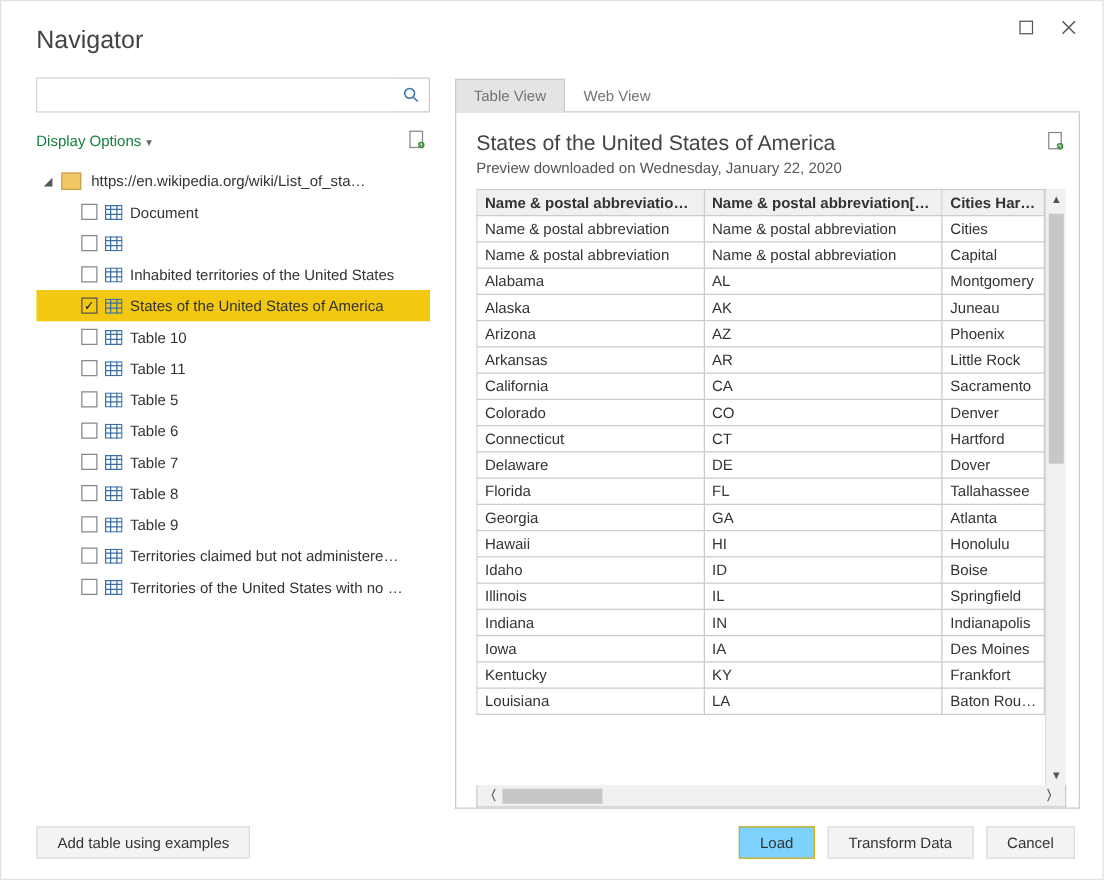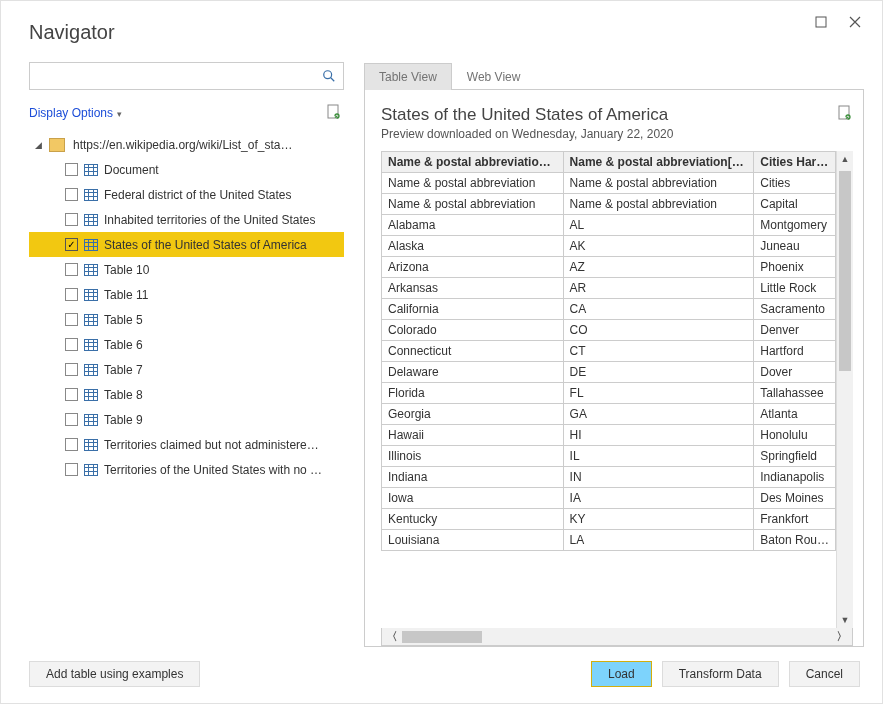--- a/index.html
+++ b/index.html
@@ -8,21 +8,21 @@
   .titlebar { display: flex; align-items: flex-start; justify-content: space-between; padding: 8px 10px 0 28px; }
   .title { font-size: 20px; color: #444; padding-top: 12px; font-weight: 400; }
   .winctrls { display: flex; gap: 0; }
   .winctrl { width: 34px; height: 26px; display: flex; align-items: center; justify-content: center; color: #555; cursor: pointer; }
   .body { display: flex; flex: 1; padding: 18px 18px 0 28px; gap: 20px; min-height: 0; }
   .left { width: 315px; display: flex; flex-direction: column; }
   .searchwrap { display: flex; height: 28px; border: 1px solid #ccc; margin-bottom: 8px; }
   .searchwrap input { flex: 1; border: none; outline: none; padding: 0 8px; font-size: 12px; }
   .searchicon { width: 28px; display: flex; align-items: center; justify-content: center; color: #3a6fa8; }
   .dispopt { display: flex; align-items: center; justify-content: space-between; height: 30px; }
-  .dispopt .label { color: #1d4ed8; font-size: 12px; }
+  .dispopt .label { color: #15803d; font-size: 12px; }
   .caret { font-size: 9px; margin-left: 4px; color: #666; }
   .refresh { color: #666; width: 20px; text-align: center; }
   .tree { overflow-y: auto; flex: 1; margin-top: 4px; }
   .treerow { display: flex; align-items: center; height: 25px; padding-left: 6px; color: #333; white-space: nowrap; overflow: hidden; text-overflow: ellipsis; }
   .treerow.root { }
   .treerow .expander { width: 14px; font-size: 9px; color: #555; }
   .treerow .foldericon { width: 16px; height: 14px; background: #f2c864; border: 1px solid #c9a14a; margin-right: 8px; }
   .treerow .chk { width: 13px; height: 13px; border: 1px solid #888; margin-right: 6px; display: flex; align-items: center; justify-content: center; font-size: 10px; }
   .treerow .chk.checked { background: #f2c811; color: #000; border-color: #a78800; }
   .treerow .tblicon { width: 14px; height: 12px; margin-right: 6px; display: inline-block; }
@@ -126,21 +126,20 @@
             <span class="chk"></span>
             <span class="tblicon">
               <svg width="14" height="12" viewBox="0 0 14 12">
                 <rect x="0.5" y="0.5" width="13" height="11" fill="none" stroke="#3a6fa8"></rect>
                 <line x1="0" y1="3.5" x2="14" y2="3.5" stroke="#3a6fa8"></line>
                 <line x1="0" y1="7.5" x2="14" y2="7.5" stroke="#3a6fa8"></line>
                 <line x1="4.5" y1="0" x2="4.5" y2="12" stroke="#3a6fa8"></line>
                 <line x1="9.5" y1="0" x2="9.5" y2="12" stroke="#3a6fa8"></line>
               </svg>
             </span>
-            <span class="txt">Federal district of the United States</span>
           </div>
           <div class="treerow child">
             <span class="chk"></span>
             <span class="tblicon">
               <svg width="14" height="12" viewBox="0 0 14 12">
                 <rect x="0.5" y="0.5" width="13" height="11" fill="none" stroke="#3a6fa8"></rect>
                 <line x1="0" y1="3.5" x2="14" y2="3.5" stroke="#3a6fa8"></line>
                 <line x1="0" y1="7.5" x2="14" y2="7.5" stroke="#3a6fa8"></line>
                 <line x1="4.5" y1="0" x2="4.5" y2="12" stroke="#3a6fa8"></line>
                 <line x1="9.5" y1="0" x2="9.5" y2="12" stroke="#3a6fa8"></line>
@@ -375,20 +374,25 @@
                     <td>Georgia</td>
                     <td>GA</td>
                     <td>Atlanta</td>
                   </tr>
                   <tr>
                     <td>Hawaii</td>
                     <td>HI</td>
                     <td>Honolulu</td>
                   </tr>
                   <tr>
+                    <td>Idaho</td>
+                    <td>ID</td>
+                    <td>Boise</td>
+                  </tr>
+                  <tr>
                     <td>Illinois</td>
                     <td>IL</td>
                     <td>Springfield</td>
                   </tr>
                   <tr>
                     <td>Indiana</td>
                     <td>IN</td>
                     <td>Indianapolis</td>
                   </tr>
                   <tr>

